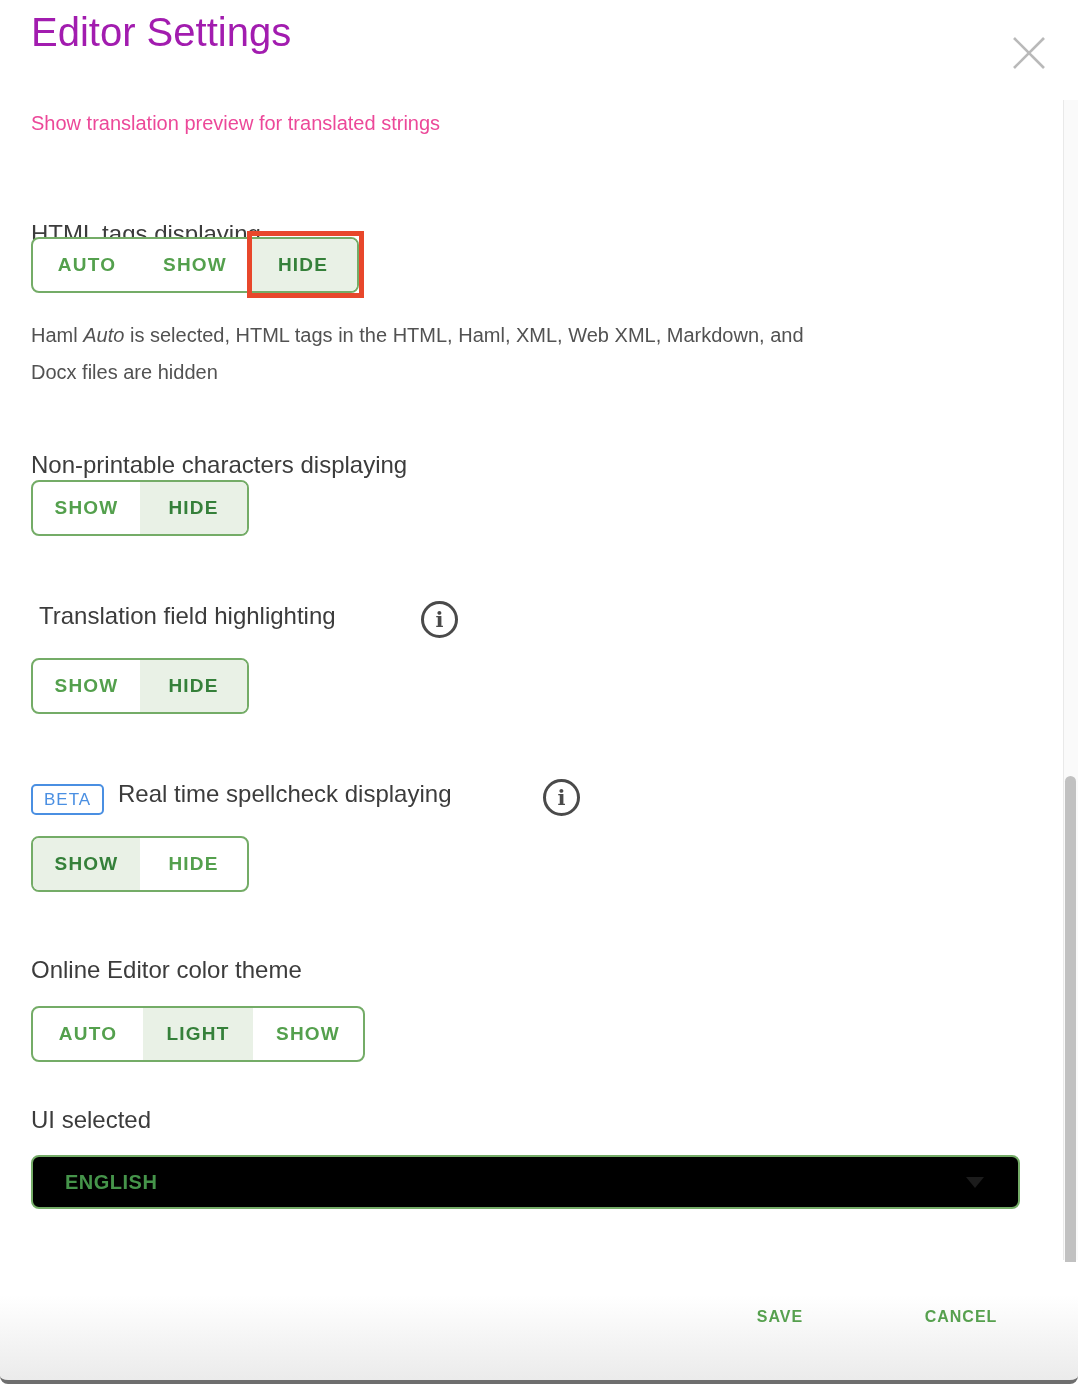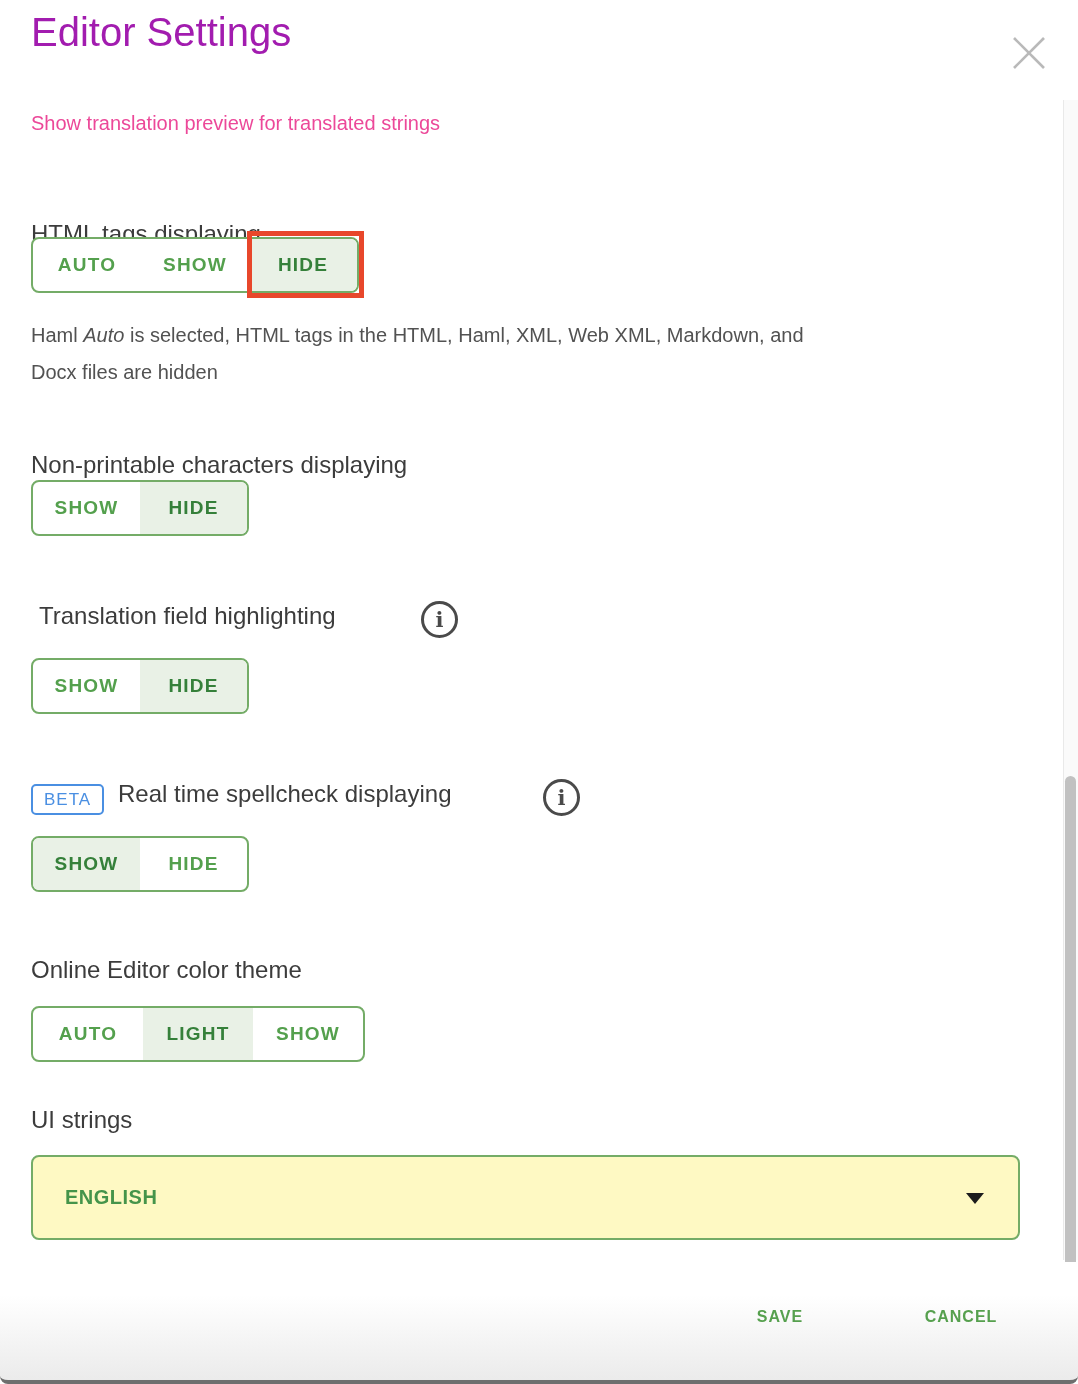--- a/index.html
+++ b/index.html
@@ -59,23 +59,23 @@
   }
   .beta-badge {
     position:absolute; left:31px; top:784px;
     height:31px; padding:0 11px;
     border:2px solid #4a8fe2; border-radius:5px;
     display:flex; align-items:center;
     font-size:17px; font-weight:500; letter-spacing:1px; color:#4a8fe2;
   }
   .select-box {
     position:absolute; left:31px; top:1155px;
-    width:989px; height:85px;
+    width:989px; height:54px;
     border:2px solid #74ac67; border-radius:8px;
-    background:#fef9c3; cursor:pointer;
+    background:#000000; cursor:pointer;
     display:flex; align-items:center;
     padding-left:32px;
     font-size:20px; font-weight:700; letter-spacing:0.5px; color:#45944a;
   }
   .caret {
     position:absolute; right:34px; top:50%; margin-top:-5px;
     width:0; height:0;
     border-left:9px solid transparent; border-right:9px solid transparent;
     border-top:11px solid #1c1c1c;
   }
@@ -148,21 +148,21 @@
   <button class="opt w107">HIDE</button>
 </div>
 
 <div class="section-label" style="top:956px;">Online Editor color theme</div>
 <div class="seg" style="top:1006px;">
   <button class="opt w110">AUTO</button>
   <button class="opt w110 active">LIGHT</button>
   <button class="opt w110">SHOW</button>
 </div>
 
-<div class="section-label" style="top:1106px;">UI strings</div>
+<div class="section-label" style="top:1106px;">UI selected</div>
 <div class="select-box">
   <span>ENGLISH</span>
   <span class="caret"></span>
 </div>
 
 <div class="scroll-track">
   <div class="scroll-thumb"></div>
 </div>
 
 <div class="footer">

